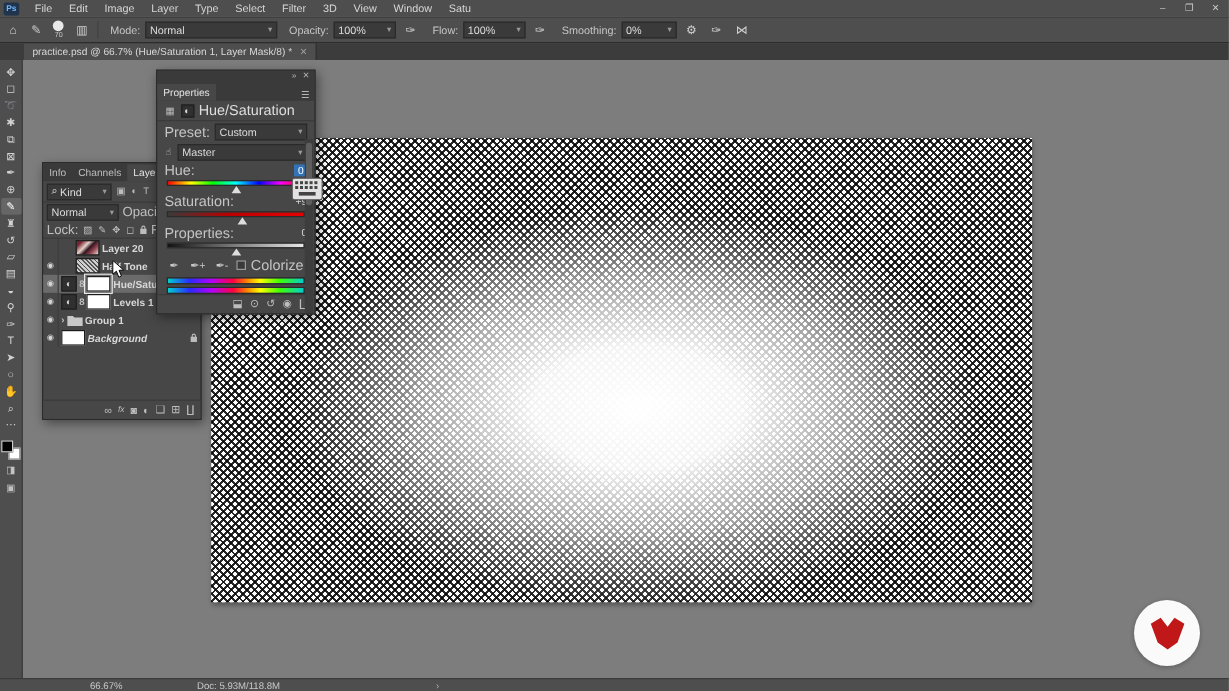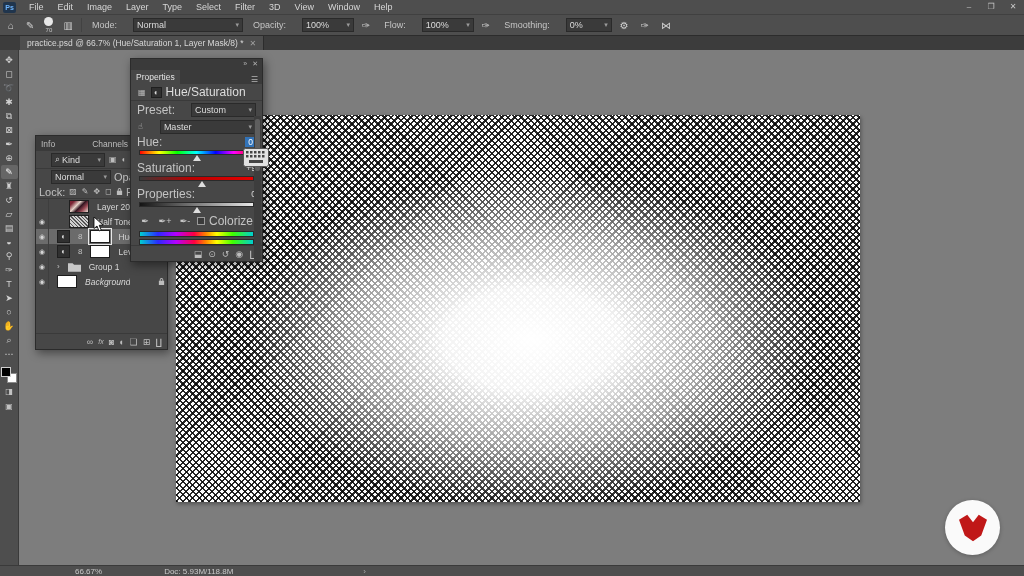--- a/index.html
+++ b/index.html
@@ -10,21 +10,21 @@
   
   #titlebar { left:0; top:0; width:1024px; height:14px; background:#4e4e4e; display:flex; align-items:center; z-index:30; }
   .ps-logo { width:13px; height:11px; margin:0 6px 0 3px; background:#20354d; color:#6fb6ff; font-size:7px; font-weight:bold; display:flex; align-items:center; justify-content:center; border-radius:2px; }
   .menu-item { color:#d6d6d6; font-size:9px; padding:0 7px; height:14px; line-height:14px; cursor:default; }
   #win-controls { margin-left:auto; display:flex; }
   .win-btn { color:#c8c8c8; font-size:8px; width:22px; text-align:center; line-height:14px; }
 
   #optionsbar { left:0; top:14px; width:1024px; height:22px; background:#4e4e4e; border-top:1px solid #404040; border-bottom:1px solid #2c2c2c; display:flex; align-items:center; gap:4px; padding:0 4px; z-index:29; }
   .ob-icon { color:#cfcfcf; font-size:10px; padding:0 4px; }
   .ob-label { color:#c6c6c6; font-size:9px; padding-left:6px; }
-  .well { background:#3a3a3a; border:1px solid #2a2a2a; color:#dcdcdc; display:inline-flex; align-items:center; justify-content:space-between; padding:0 3px; font-size:9px; height:14px;margin-left:12px; }
+  .well { background:#3a3a3a; border:1px solid #2a2a2a; color:#dcdcdc; display:inline-flex; align-items:center; justify-content:space-between; padding:0 3px; font-size:9px; height:14px; }
   .arr { color:#9a9a9a; font-size:7px; margin-left:4px; }
   .brush-preview { display:flex; flex-direction:column; align-items:center; line-height:1; padding:0 2px; }
   .brush-preview .dot { width:9px; height:9px; background:#e8e8e8; border-radius:50%; }
   .brush-preview .num { color:#c6c6c6; font-size:6px; margin-top:1px; }
   .ob-sep { width:1px; height:14px; background:#424242; }
 
   #tabbar { left:0; top:36px; width:1024px; height:14px; background:#3c3c3c; display:flex; z-index:28; }
   #doc-tab { margin-left:20px; background:#4e4e4e; color:#d8d8d8; font-size:8.5px; display:flex; align-items:center; gap:6px; padding:0 7px; height:14px; border-right:1px solid #2c2c2c; }
   #doc-tab .tab-close { color:#9f9f9f; font-size:8px; }
 
@@ -45,33 +45,33 @@
       repeating-linear-gradient(45deg, rgba(10,10,10,.88) 0 1.7px, rgba(255,255,255,0) 1.7px 4.6px),
       repeating-linear-gradient(-45deg, rgba(10,10,10,.88) 0 1.7px, rgba(255,255,255,0) 1.7px 4.6px);
     box-shadow:1px 2px 4px rgba(0,0,0,.35);
   }
 
   
   .panel { background:#474747; border:1px solid #2b2b2b; box-shadow:2px 3px 9px rgba(0,0,0,.45); }
   #layers-panel { left:35px; top:135px; width:133px; height:215px; z-index:5; }
   #props-panel  { left:130px; top:58px; width:133px; height:204px; z-index:10; }
 
-  .panel-tabs { height:15px; background:#3a3a3a; display:flex; align-items:flex-end;gap:27px; }
+  .panel-tabs { height:15px; background:#3a3a3a; display:flex; align-items:flex-end; }
   .ptab { font-size:8.5px; color:#bdbdbd; padding:2px 5px 2px; }
   .ptab.active { background:#474747; color:#e4e4e4; }
   .panel-menu-icon { margin-left:auto; color:#b5b5b5; font-size:8px; padding:0 4px; }
 
   
   .lp-row { display:flex; align-items:center; padding:0 3px; gap:3px; }
   #lp-filter { height:18px; border-bottom:1px solid #3a3a3a; }
   #lp-blend  { height:16px; }
   #lp-lock   { height:14px; border-bottom:1px solid #3a3a3a; }
   .lp-label { color:#c0c0c0; font-size:11px; }
   .lock-ic { color:#bdbdbd; font-size:8px; padding:0 1px; }
-  .layer-row { display:flex; align-items:center; height:15px; gap:8px; padding-right:2px; }
+  .layer-row { display:flex; align-items:center; height:15px; gap:2px; padding-right:2px;font-weight:bold; }
   .layer-row.selected { background:#6b6b6b; }
   .eye-cell { width:13px; text-align:center; color:#d5d5d5; font-size:7px; flex:0 0 13px; border-right:1px solid #3e3e3e; align-self:stretch; line-height:15px; }
   .layer-name { color:#d8d8d8; font-size:8.5px; white-space:nowrap; overflow:hidden; }
   .thumb { width:20px; height:13px; border:1px solid #1f1f1f; flex:0 0 20px; }
   .adj-icon { width:13px; height:13px; background:#303030; border:1px solid #1f1f1f; color:#d8d8d8; font-size:8px; line-height:12px; text-align:center; flex:0 0 13px; }
   .link-ic { color:#c0c0c0; font-size:8px; }
   .mask-thumb { width:20px; height:13px; background:#fff; border:1px solid #1c1c1c; flex:0 0 20px; }
   .mask-thumb.selected-mask { outline:1px solid #e8e8e8; outline-offset:1px; }
   #lp-bottom { position:absolute; left:0; bottom:0; width:100%; height:16px; background:#474747; border-top:1px solid #3a3a3a; display:flex; align-items:center; justify-content:flex-end; gap:5px; padding:0 5px; }
   .lpb-icon { color:#bdbdbd; font-size:9px; }
@@ -115,21 +115,21 @@
   <span class="menu-item">File</span>
   <span class="menu-item">Edit</span>
   <span class="menu-item">Image</span>
   <span class="menu-item">Layer</span>
   <span class="menu-item">Type</span>
   <span class="menu-item">Select</span>
   <span class="menu-item">Filter</span>
   <span class="menu-item">3D</span>
   <span class="menu-item">View</span>
   <span class="menu-item">Window</span>
-  <span class="menu-item">Help</span>
+  <span class="menu-item">Satu</span>
   <div id="win-controls">
     <span class="win-btn">–</span>
     <span class="win-btn">❐</span>
     <span class="win-btn">✕</span>
   </div>
 </div>
 
 <div id="optionsbar" class="abs">
   <span class="ob-icon">⌂</span>
   <span class="ob-icon">✎</span>

